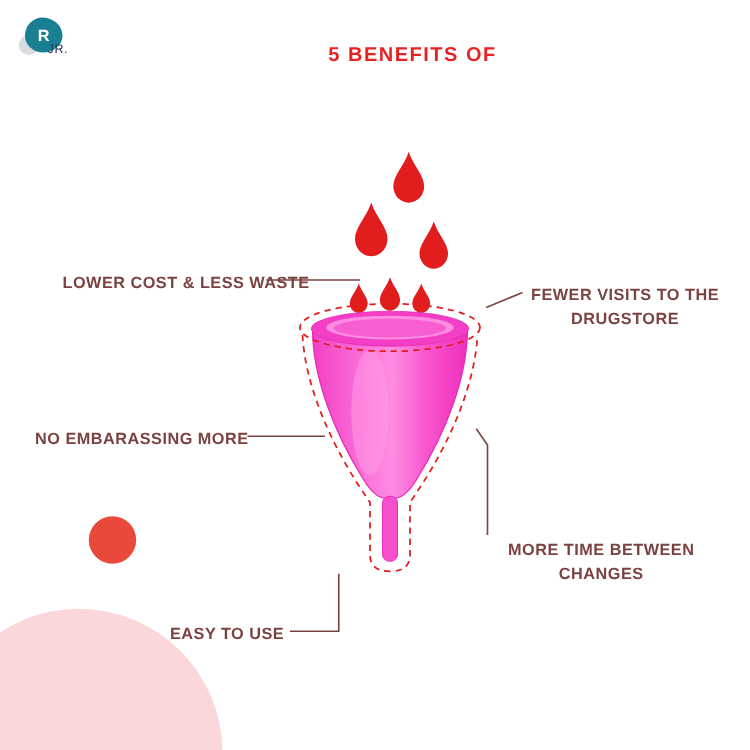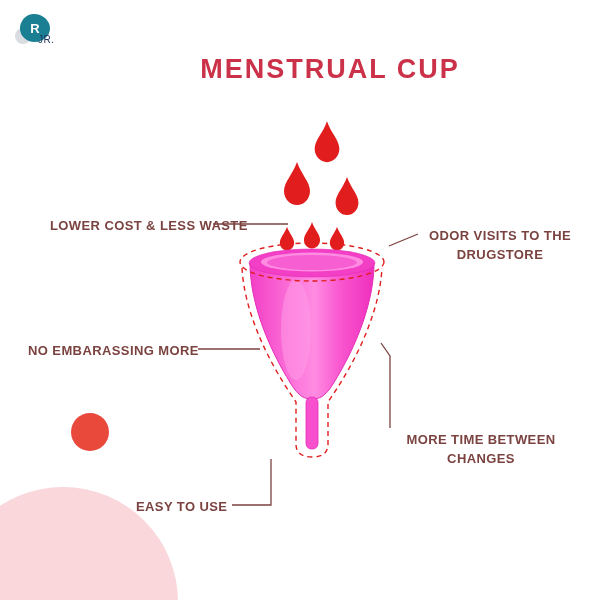--- a/index.html
+++ b/index.html
@@ -67,21 +67,21 @@
 <div class="accent-circle"></div>
 
 <div class="logo">
   <div class="logo-mark">
     <span>R</span>
   </div>
   <span class="logo-suffix">JR.</span>
 </div>
 
 <div class="titles">
-  <div class="main-title">MENSTRUAL CUP</div>
+  <div class="kicker">5 BENEFITS OF</div>
 </div>
 
 <svg class="art" viewBox="0 0 600 600">
   <defs>
     <linearGradient id="cupGrad" x1="0" y1="0" x2="1" y2="0">
       <stop offset="0" stop-color="#f23fc6"></stop>
       <stop offset="0.32" stop-color="#fb6fd8"></stop>
       <stop offset="0.52" stop-color="#ff8ce2"></stop>
       <stop offset="0.72" stop-color="#f958d0"></stop>
       <stop offset="1" stop-color="#ee2fbd"></stop>
@@ -114,16 +114,16 @@
   <g>
     <polyline class="conn" points="213,224 288,224"></polyline>
     <polyline class="conn" points="418,234 389,246"></polyline>
     <polyline class="conn" points="198,349 260,349"></polyline>
     <polyline class="conn" points="381,343 390,356 390,428"></polyline>
     <polyline class="conn" points="232,505 271,505 271,459"></polyline>
   </g>
 </svg>
 
 <div class="label lbl-lower">LOWER COST &amp; LESS WASTE</div>
-<div class="label wrap lbl-fewer">ODOR VISITS TO THE DRUGSTORE</div>
+<div class="label wrap lbl-fewer">FEWER VISITS TO THE DRUGSTORE</div>
 <div class="label lbl-odor">NO EMBARASSING MORE</div>
 <div class="label wrap lbl-more">MORE TIME BETWEEN CHANGES</div>
 <div class="label lbl-easy">EASY TO USE</div>
 
 </body></html>

